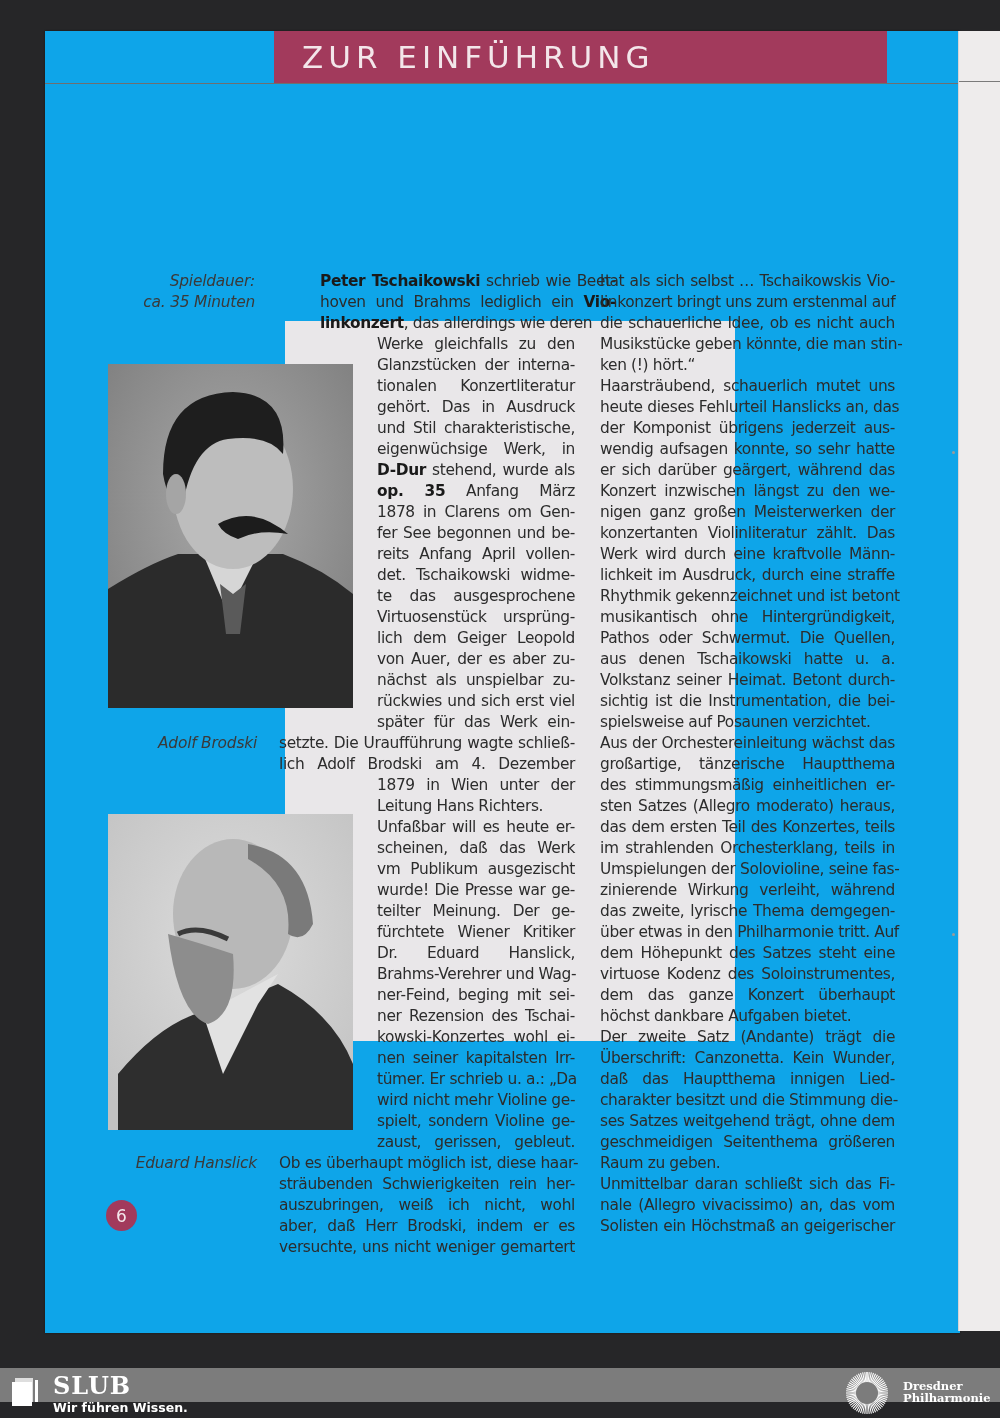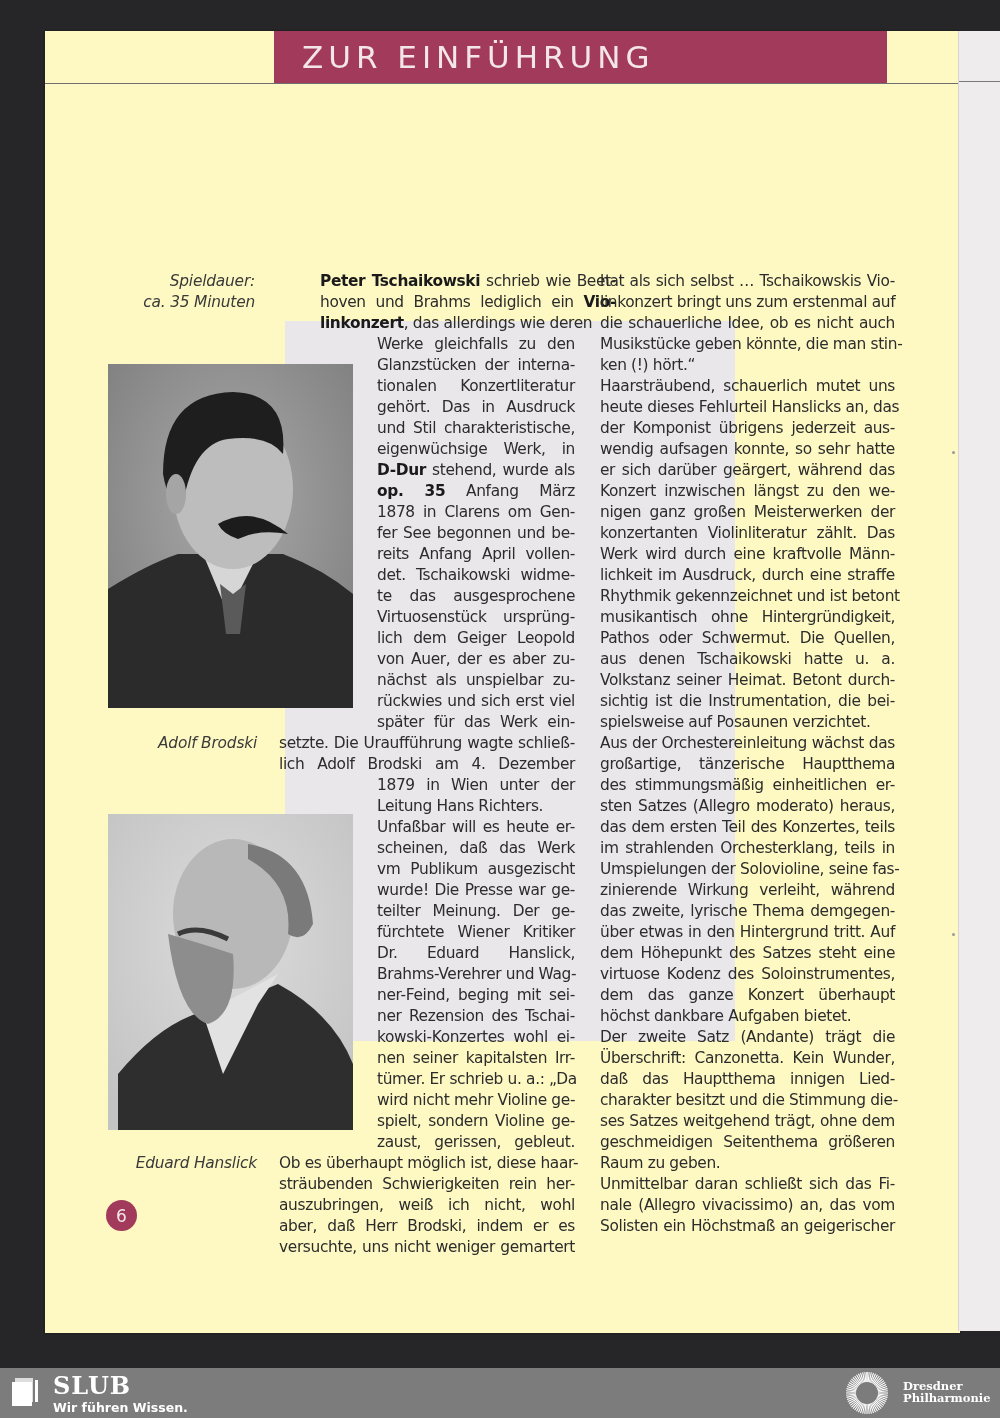--- a/index.html
+++ b/index.html
@@ -3,21 +3,21 @@
 <meta charset="utf-8">
 <style>
   html, body { margin: 0; padding: 0; }
   body {
     width: 1000px; height: 1418px; position: relative; overflow: hidden;
     background: #262628;
     font-family: "DejaVu Sans", sans-serif;
   }
   .page {
     position: absolute; left: 45px; top: 31px; width: 915px; height: 1302px;
-    background: #fef9c3;
+    background: #0ea5e9;
     box-shadow: 0 0 2px rgba(0,0,0,0.4);
   }
   .page-next {
     position: absolute; left: 958px; top: 31px; width: 42px; height: 1300px;
     background: #eeecec;
     border-left: 1px solid #d8d4d4;
   }
   .page-next .rule { position: absolute; left: 0; right: 0; top: 50px; border-top: 1px solid #7a7a7a; }
   .header-rule {
     position: absolute; left: 0; right: 0; top: 52px; border-top: 1px solid #6f6f6f;
@@ -48,21 +48,21 @@
   }
   .photo svg { display: block; }
   .page-number {
     position: absolute; left: 61px; top: 1169px; width: 31px; height: 31px; border-radius: 50%;
     background: #a23a5c; color: #f4e8ec; font-size: 17px; display: flex; align-items: center; justify-content: center;
   }
   .gray-block {
     position: absolute; background: #e6e4e6;
   }
   .footer {
-    position: absolute; left: 0; top: 1368px; width: 1000px; height: 50px;
+    position: absolute; left: 0; top: 1368px; width: 1000px; height: 34px;
     background: #7c7c7c;
   }
   .slub-logo { position: absolute; left: 12px; top: 8px; }
   .slub-name {
     position: absolute; left: 53px; top: 3px; color: #fff; font-family: "DejaVu Serif", serif;
     font-weight: bold; font-size: 24px; letter-spacing: 1px;
   }
   .slub-tag {
     position: absolute; left: 53px; top: 32px; color: #fff; font-size: 12.5px; font-weight: bold;
   }
@@ -213,21 +213,21 @@
       <span class="line last"><span>spielsweise auf Posaunen verzichtet.</span></span>
       <span class="line"><span>Aus der Orchestereinleitung wächst das</span></span>
       <span class="line"><span>großartige, tänzerische Hauptthema</span></span>
       <span class="line"><span>des stimmungsmäßig einheitlichen er-</span></span>
       <span class="line"><span>sten Satzes (Allegro moderato) heraus,</span></span>
       <span class="line"><span>das dem ersten Teil des Konzertes, teils</span></span>
       <span class="line"><span>im strahlenden Orchesterklang, teils in</span></span>
       <span class="line"><span>Umspielungen der Solovioline, seine fas-</span></span>
       <span class="line"><span>zinierende Wirkung verleiht, während</span></span>
       <span class="line"><span>das zweite, lyrische Thema demgegen-</span></span>
-      <span class="line"><span>über etwas in den Hintergrund tritt. Auf</span></span>
+      <span class="line"><span>über etwas in den Philharmonie tritt. Auf</span></span>
       <span class="line"><span>dem Höhepunkt des Satzes steht eine</span></span>
       <span class="line"><span>virtuose Kodenz des Soloinstrumentes,</span></span>
       <span class="line"><span>dem das ganze Konzert überhaupt</span></span>
       <span class="line last"><span>höchst dankbare Aufgaben bietet.</span></span>
       <span class="line"><span>Der zweite Satz (Andante) trägt die</span></span>
       <span class="line"><span>Überschrift: Canzonetta. Kein Wunder,</span></span>
       <span class="line"><span>daß das Hauptthema innigen Lied-</span></span>
       <span class="line"><span>charakter besitzt und die Stimmung die-</span></span>
       <span class="line"><span>ses Satzes weitgehend trägt, ohne dem</span></span>
       <span class="line"><span>geschmeidigen Seitenthema größeren</span></span>

